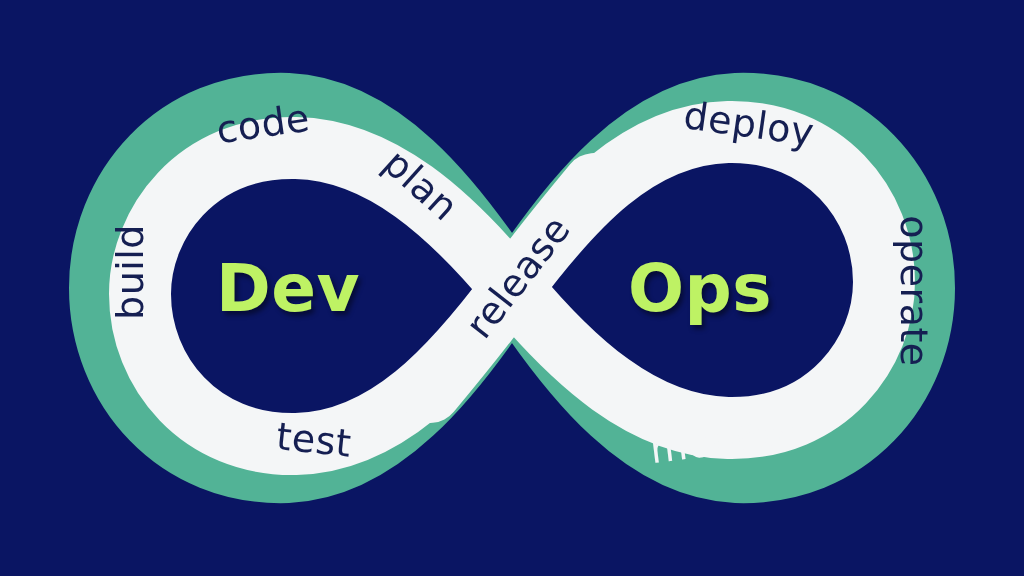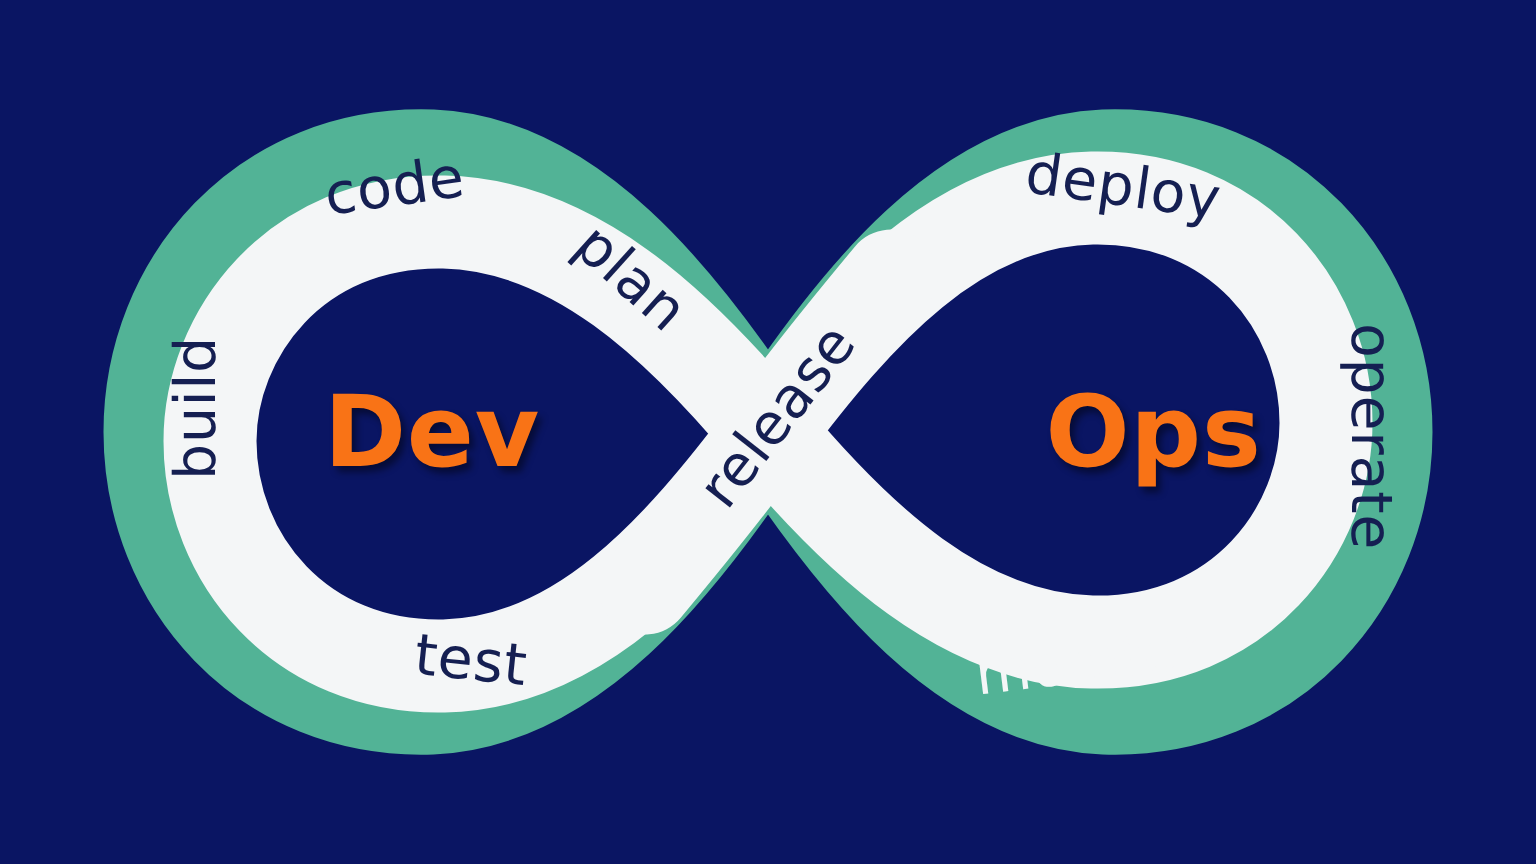--- a/index.html
+++ b/index.html
@@ -48,21 +48,21 @@
   }
   .on-green-inverse {
     color: #f4f6f7;
   }
   .phase-word {
     position: absolute;
     white-space: nowrap;
     font-family: "DejaVu Sans", sans-serif;
     font-weight: 700;
     font-size: 66px;
-    color: #f97316;
+    color: #bef264;
     letter-spacing: 0.5px;
     text-shadow: 3px 4px 5px rgba(0, 0, 0, 0.45);
     transform-origin: 50% 50%;
     pointer-events: auto;
   }
 </style>
 </head>
 <body>
 
 <div id="stage">
@@ -89,21 +89,21 @@
              C 884 352, 828 430, 728 428
              C 642 426, 572 360, 512 288 Z"></path>
 
     <path fill="none" stroke="#f4f6f7" stroke-width="62" stroke-linecap="round" d="M 430 392 C 470 344, 492 316, 512 288 C 532 260, 554 232, 594 184"></path>
   </svg>
 
   <div class="label-layer">
 
     <div class="phase-word" style="left:288px; top:288px; transform:translate(-50%,-50%);">Dev</div>
 
-    <div class="phase-word" style="left:769px; top:288px; transform:translate(-50%,-50%);">Ops</div>
+    <div class="phase-word" style="left:700px; top:288px; transform:translate(-50%,-50%);">Ops</div>
 
     <div class="stage-label on-green" style="left:263px; top:124px; transform:translate(-50%,-50%) rotate(-8deg);">code</div>
 
     <div class="stage-label on-green" style="left:421px; top:185px; transform:translate(-50%,-50%) rotate(42deg);">plan</div>
 
     <div class="stage-label on-green" style="left:130px; top:272px; transform:translate(-50%,-50%) rotate(-90deg);">build</div>
 
     <div class="stage-label on-white" style="left:314px; top:440px; transform:translate(-50%,-50%) rotate(6deg);">test</div>
 
     <div class="stage-label on-white" style="left:518px; top:277px; transform:translate(-50%,-50%) rotate(-52deg);">release</div>

